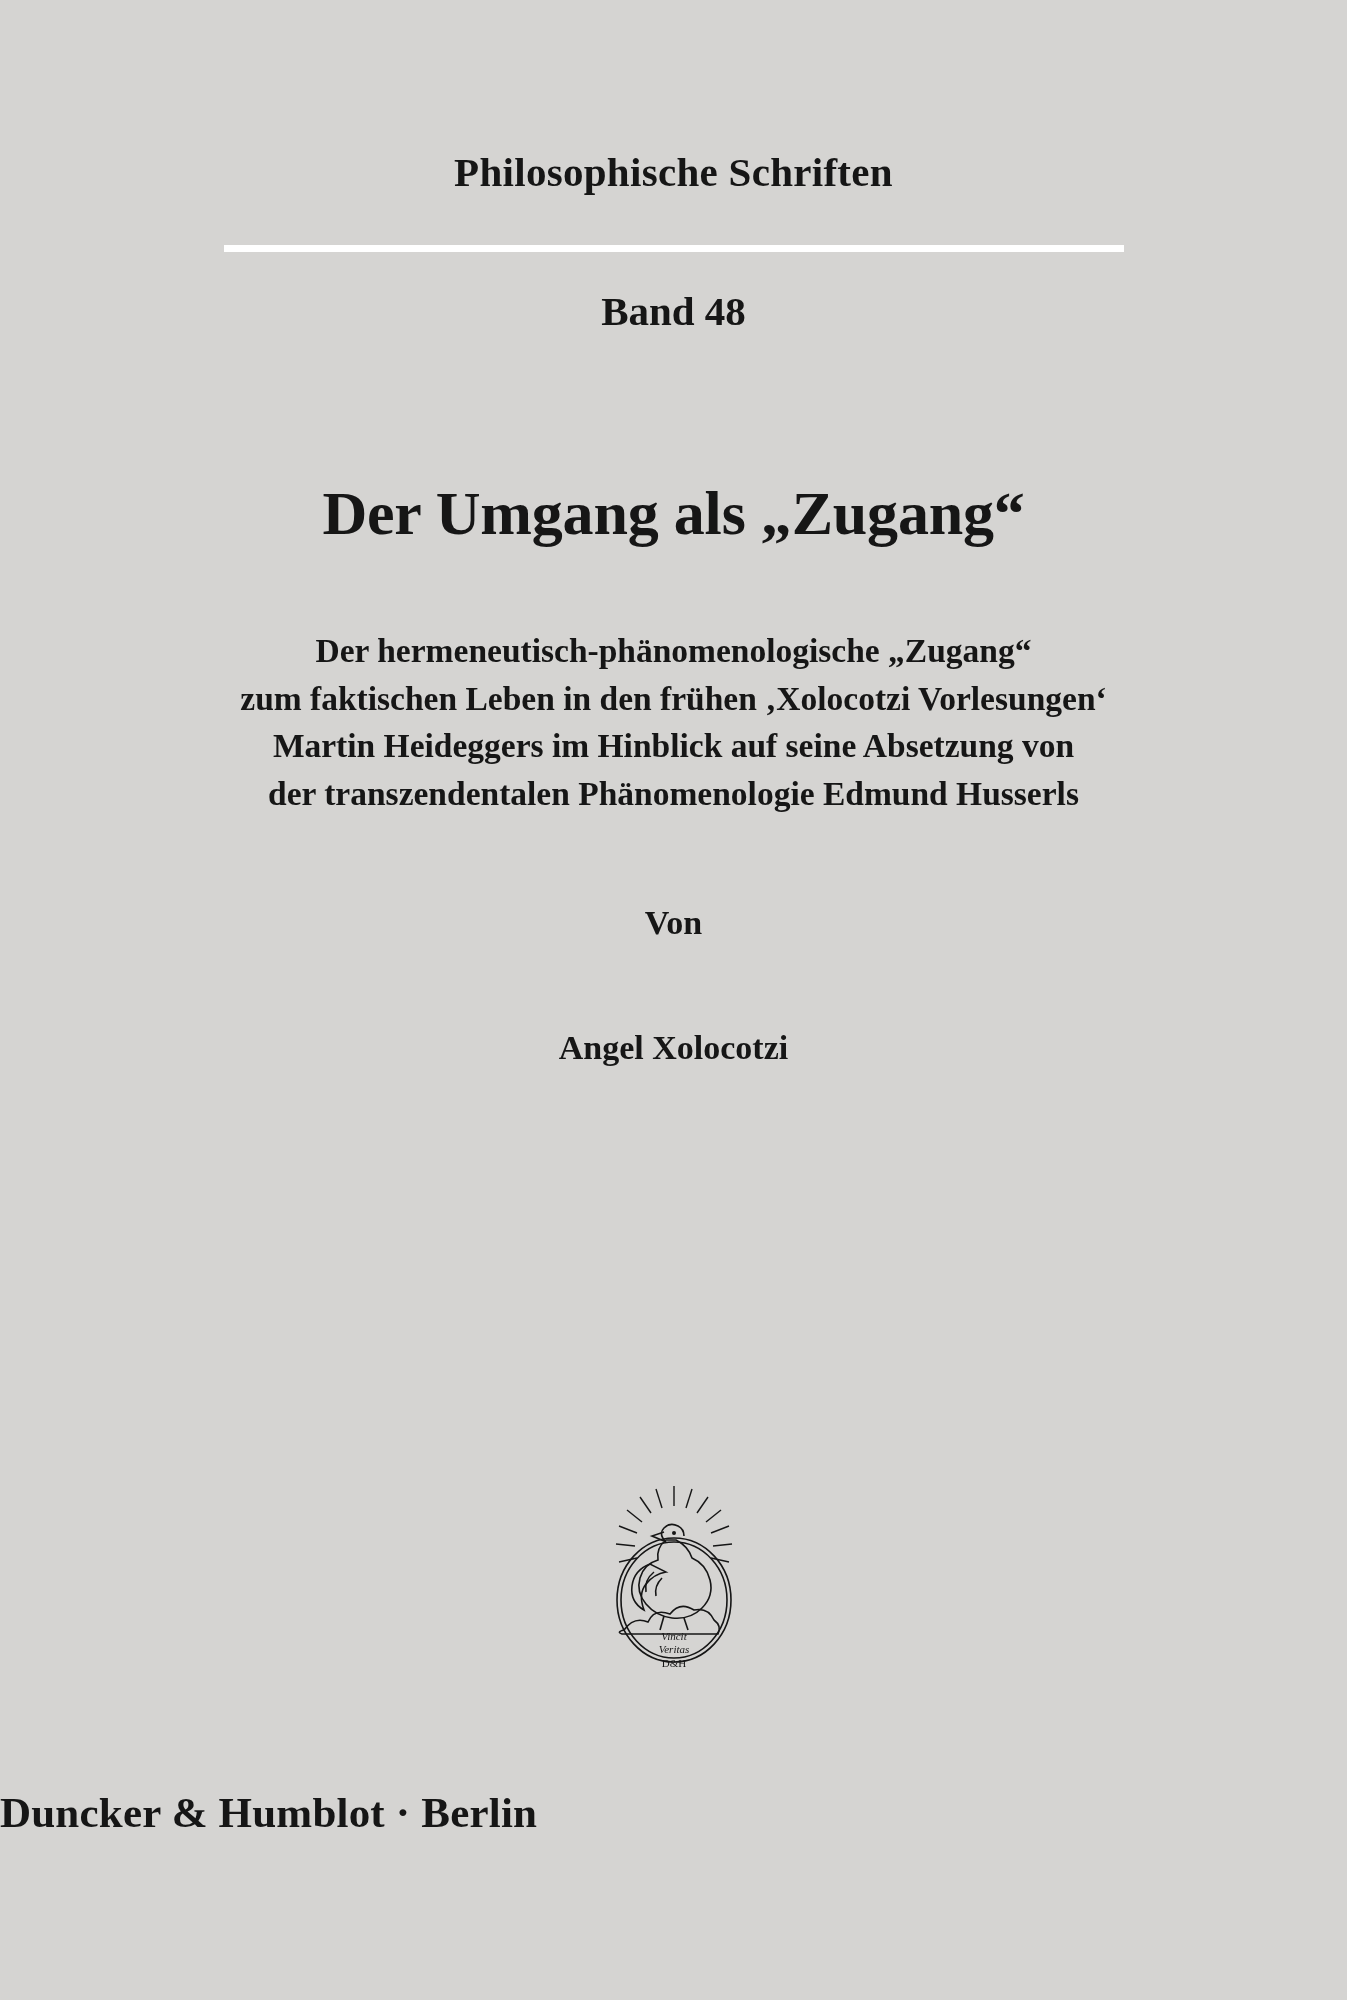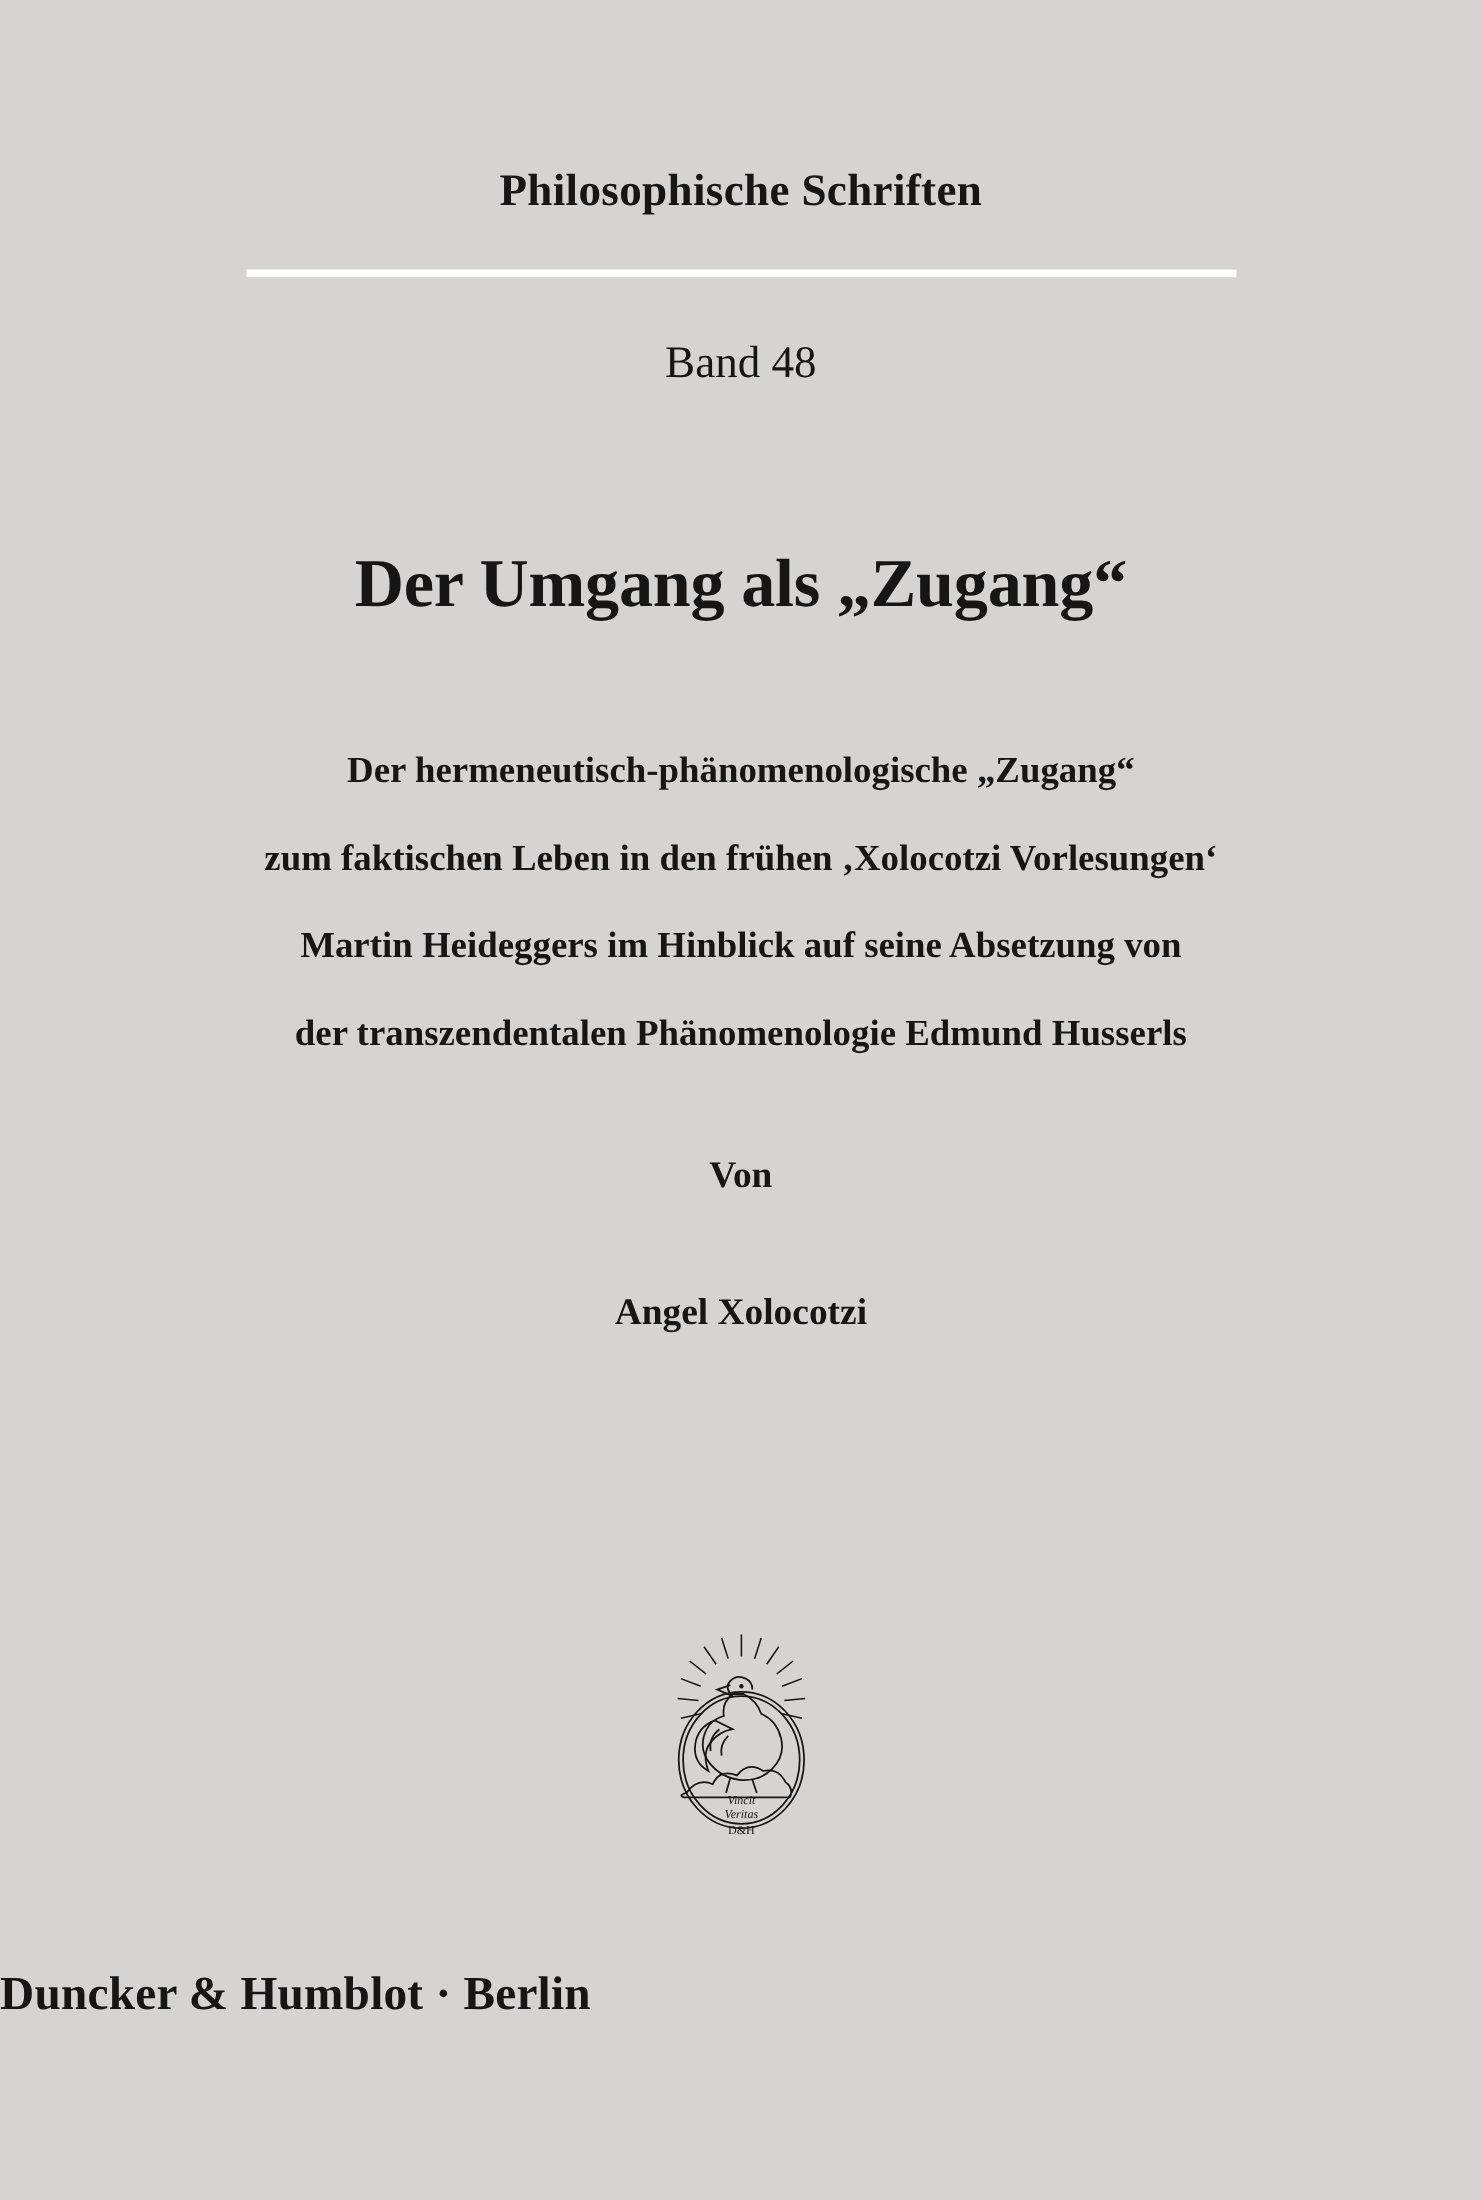--- a/index.html
+++ b/index.html
@@ -31,42 +31,40 @@
     letter-spacing: 0.3px;
     text-align: center;
   }
   .series-rule {
     margin-top: 14px;
     width: 900px;
     height: 7px;
     background: #ffffff;
   }
   .series-volume {
-    margin-top: 18px;
     font-size: 41px;
-    font-weight: normal;
+    font-weight: bold;
   }
   .main-title {
     margin-top: 108px;
     font-size: 62px;
     font-weight: bold;
     text-align: center;
     letter-spacing: -0.2px;
   }
   .subtitle {
     margin-top: 43px;
     width: 1010px;
     font-size: 33.5px;
     font-weight: bold;
     line-height: 1.42;
     text-align: center;
   }
   .subtitle div {
     white-space: nowrap;
-    margin-top: 32px;
   }
   .by-label {
     margin-top: 52px;
     font-size: 34px;
     font-weight: bold;
     text-align: center;
   }
   .author {
     margin-top: 52px;
     font-size: 34px;

